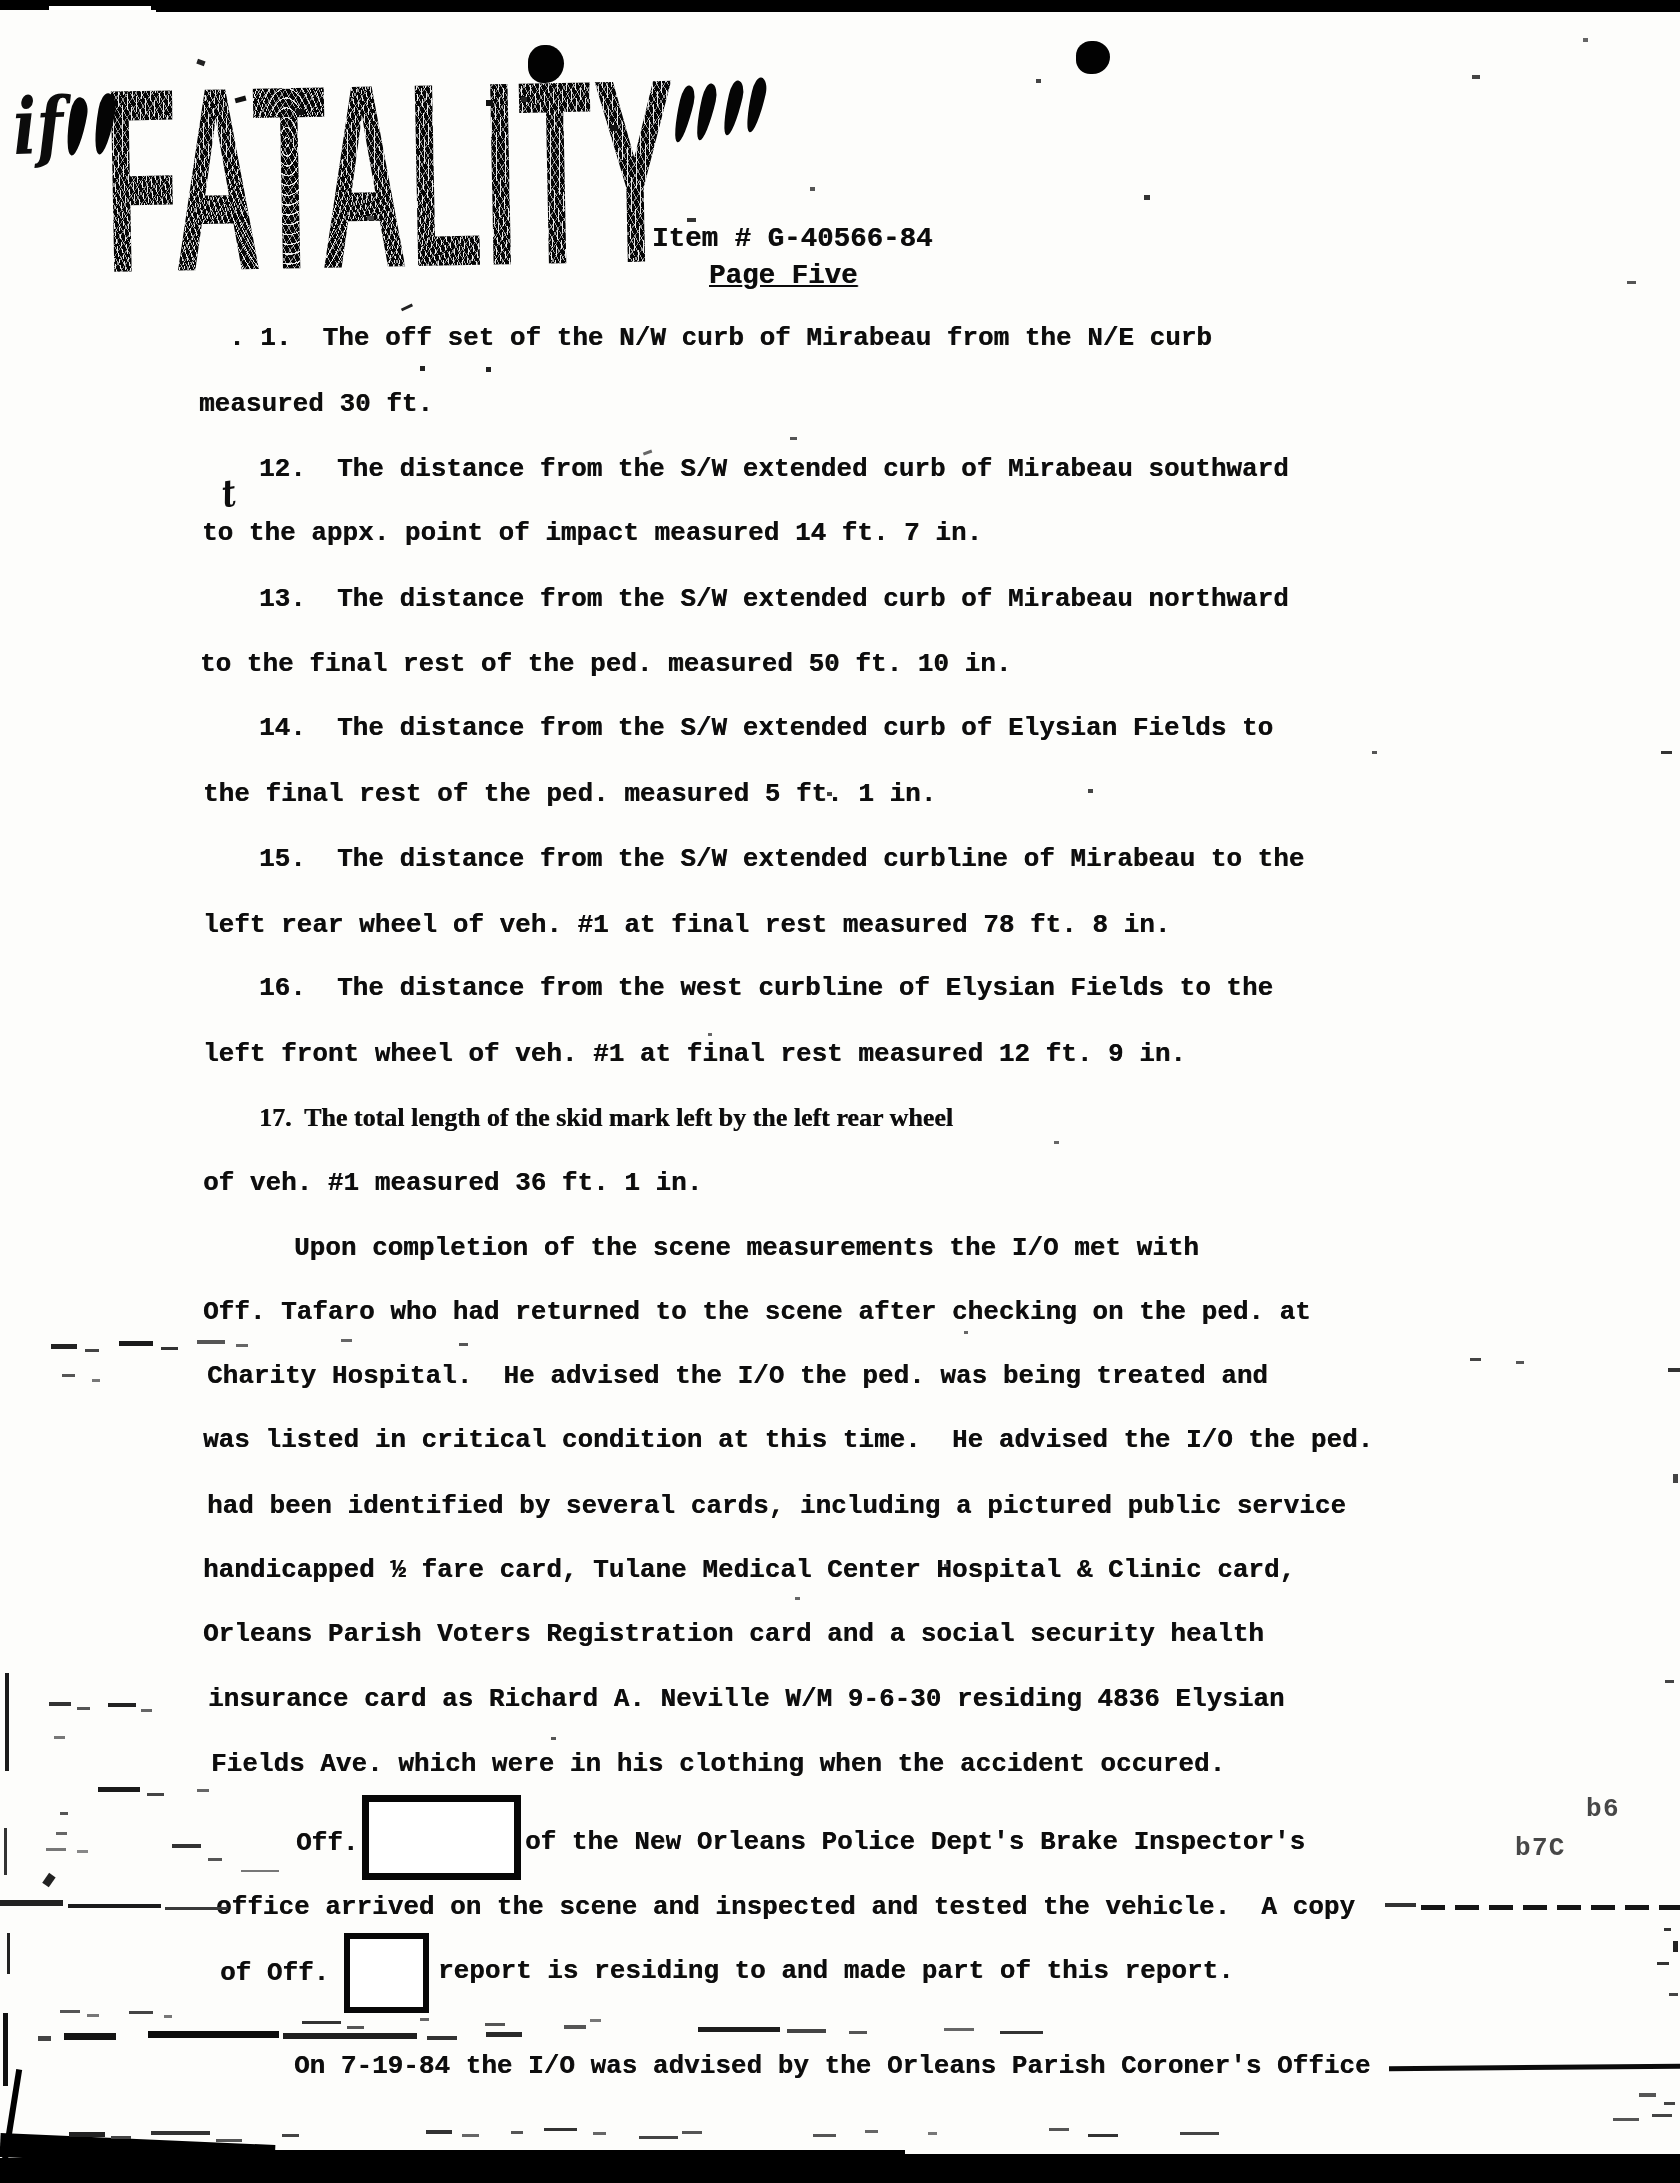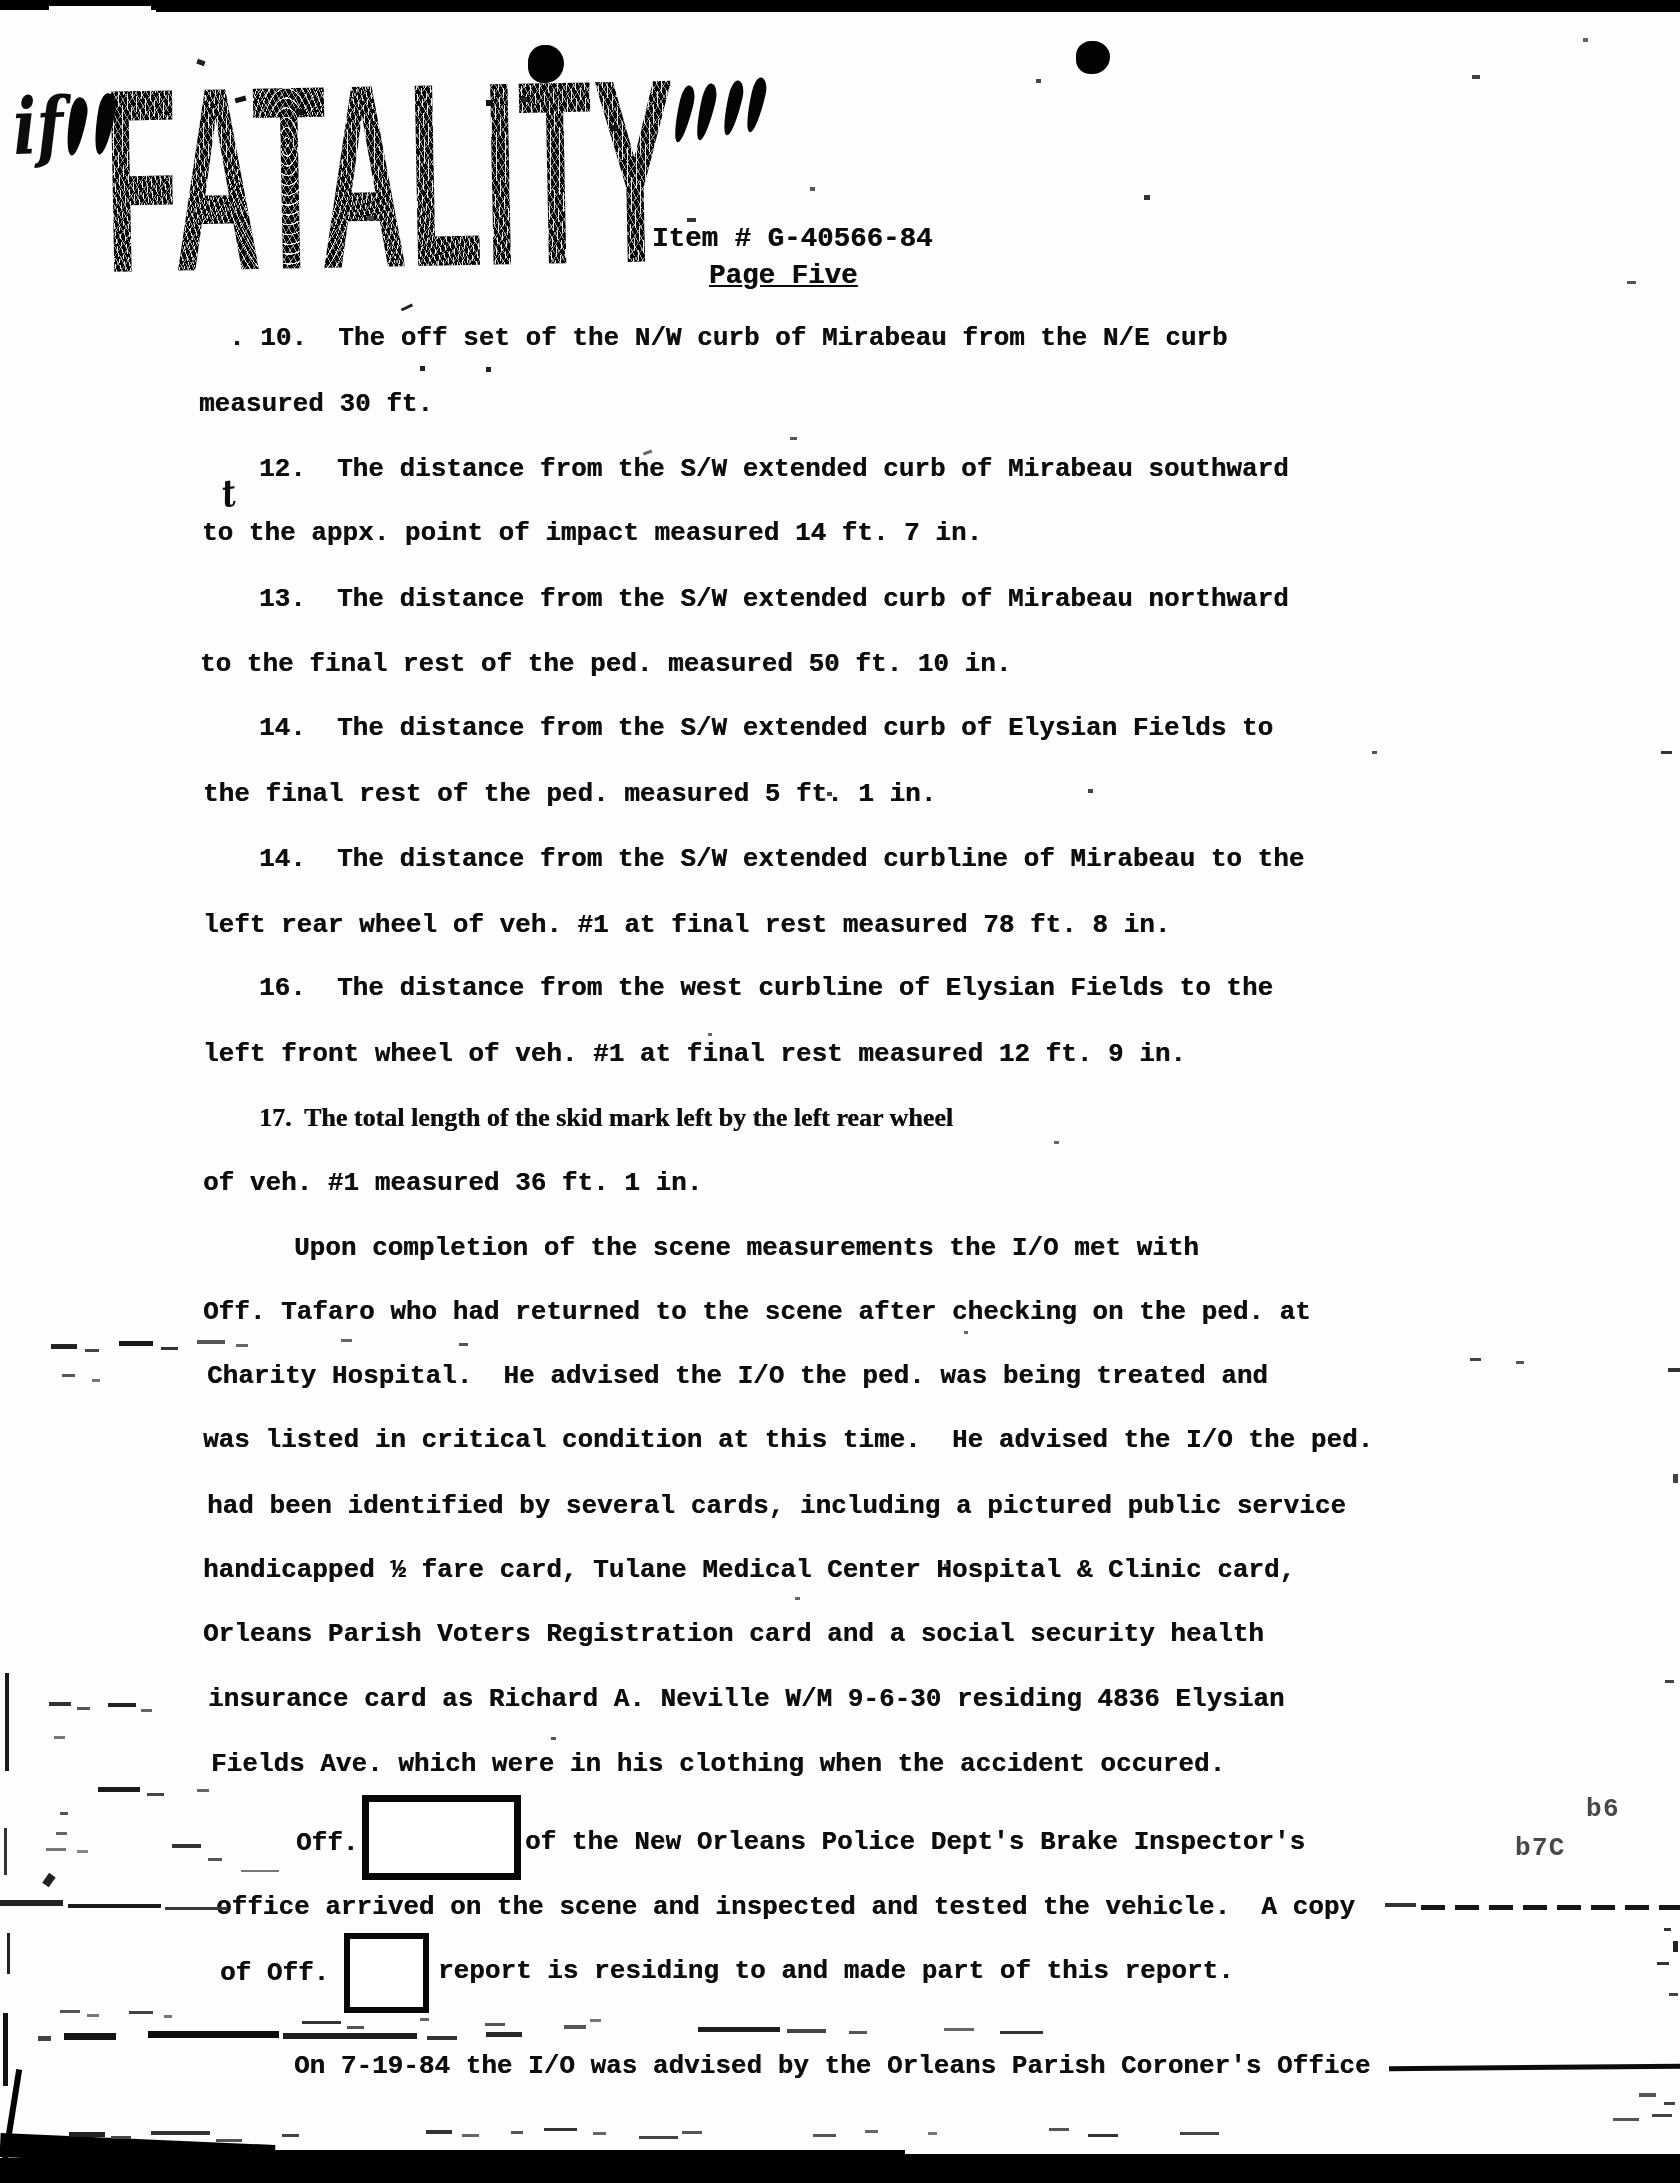--- a/index.html
+++ b/index.html
@@ -61,29 +61,29 @@
 
   <div id="quotes-layer">
       <div class="sqbar" style="left: 68px; top: 97px; width: 17px; height: 59px; transform: rotate(10deg);"></div>
       <div class="sqbar" style="left: 96px; top: 93px; width: 17px; height: 62px; transform: rotate(10deg);"></div>
       <div class="sqbar" style="left: 677px; top: 85px; width: 13.8px; height: 58px; transform: rotate(13deg);"></div>
       <div class="sqbar" style="left: 699px; top: 83px; width: 13.8px; height: 58px; transform: rotate(13deg);"></div>
       <div class="sqbar" style="left: 726px; top: 80px; width: 13.8px; height: 56px; transform: rotate(13deg);"></div>
       <div class="sqbar" style="left: 749px; top: 77px; width: 13.8px; height: 56px; transform: rotate(13deg);"></div>
     </div>
   <div id="lines-layer">
-      <div class="tline" style="left: 229px; top: 323px;">. 10.  The off set of the N/W curb of Mirabeau from the N/E curb</div>
+      <div class="tline" style="left: 229px; top: 323px;">. 1.  The off set of the N/W curb of Mirabeau from the N/E curb</div>
       <div class="tline" style="left: 199px; top: 389px;">measured 30 ft.</div>
       <div class="tline" style="left: 259px; top: 454px;">12.  The distance from the S/W extended curb of Mirabeau southward</div>
       <div class="tline" style="left: 202px; top: 518px;">to the appx. point of impact measured 14 ft. 7 in.</div>
       <div class="tline" style="left: 259px; top: 584px;">13.  The distance from the S/W extended curb of Mirabeau northward</div>
       <div class="tline" style="left: 200px; top: 649px;">to the final rest of the ped. measured 50 ft. 10 in.</div>
       <div class="tline" style="left: 259px; top: 713px;">14.  The distance from the S/W extended curb of Elysian Fields to</div>
       <div class="tline" style="left: 203px; top: 779px;">the final rest of the ped. measured 5 ft. 1 in.</div>
-      <div class="tline" style="left: 259px; top: 844px;">14.  The distance from the S/W extended curbline of Mirabeau to the</div>
+      <div class="tline" style="left: 259px; top: 844px;">15.  The distance from the S/W extended curbline of Mirabeau to the</div>
       <div class="tline" style="left: 203px; top: 910px;">left rear wheel of veh. #1 at final rest measured 78 ft. 8 in.</div>
       <div class="tline" style="left: 259px; top: 973px;">16.  The distance from the west curbline of Elysian Fields to the</div>
       <div class="tline" style="left: 203px; top: 1039px;">left front wheel of veh. #1 at final rest measured 12 ft. 9 in.</div>
       <div class="tline" style="left: 259px; top: 1103px; font-family: Liberation Serif, serif;">17.  The total length of the skid mark left by the left rear wheel</div>
       <div class="tline" style="left: 203px; top: 1168px;">of veh. #1 measured 36 ft. 1 in.</div>
       <div class="tline" style="left: 294px; top: 1233px;">Upon completion of the scene measurements the I/O met with</div>
       <div class="tline" style="left: 203px; top: 1297px;">Off. Tafaro who had returned to the scene after checking on the ped. at</div>
       <div class="tline" style="left: 207px; top: 1361px;">Charity Hospital.  He advised the I/O the ped. was being treated and</div>
       <div class="tline" style="left: 203px; top: 1425px;">was listed in critical condition at this time.  He advised the I/O the ped.</div>
       <div class="tline" style="left: 207px; top: 1491px;">had been identified by several cards, including a pictured public service</div>

